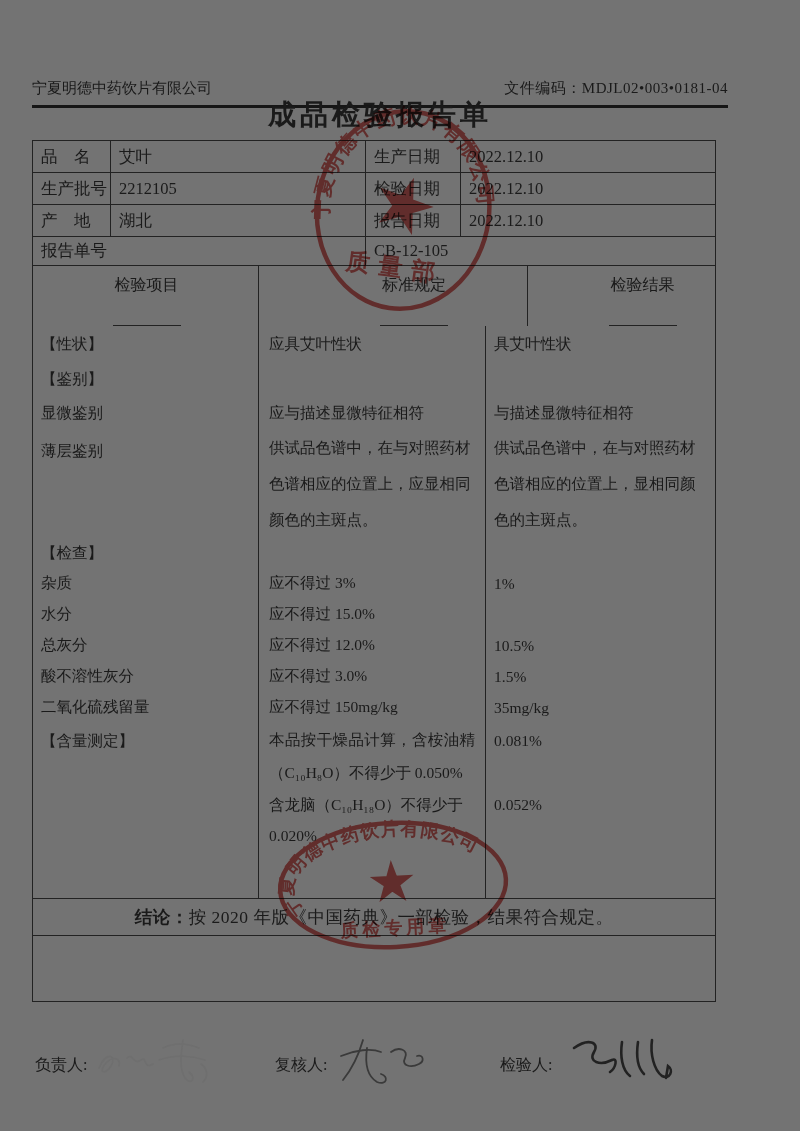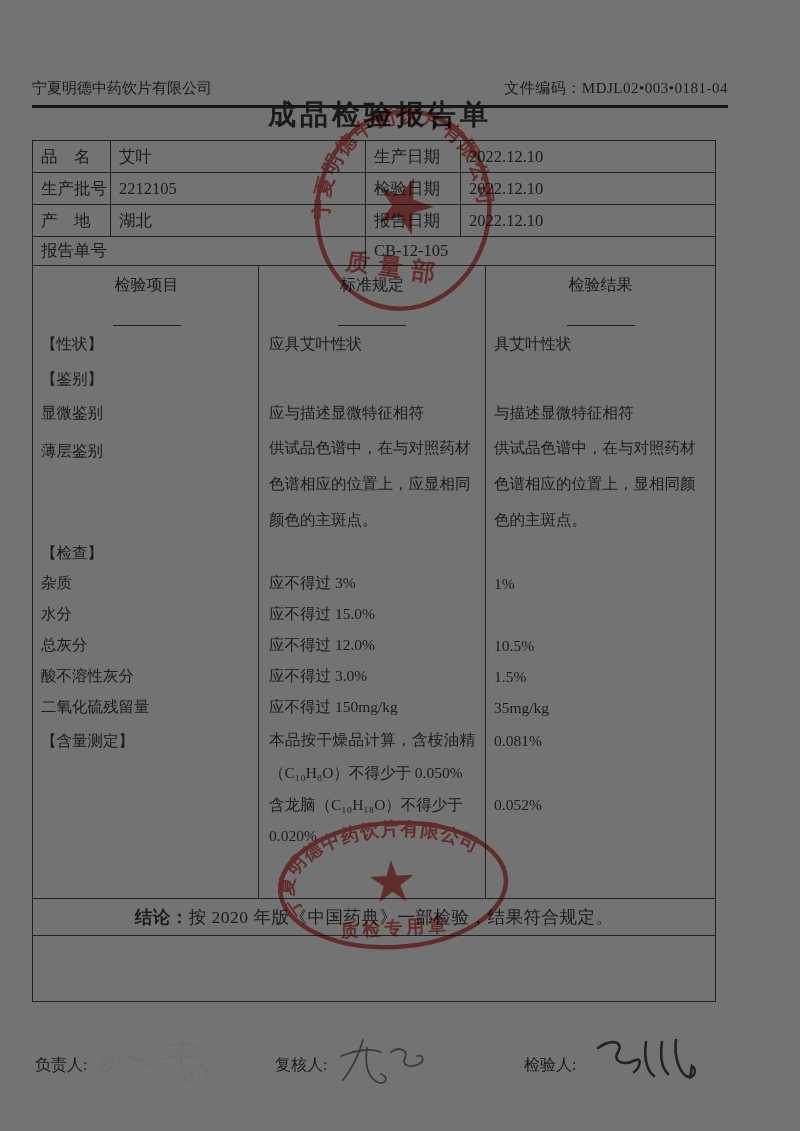--- a/index.html
+++ b/index.html
@@ -37,21 +37,21 @@
              padding:0 8px; white-space:pre; overflow:hidden; }
   .info .rb { border-right:1px solid #222; }
   .info .span2a { grid-column:1 / 3; }
   .info .span2b { grid-column:3 / 5; }
 
   
   .rrow { display:grid; grid-template-columns:226px 227px 1fr; font-size:15.5px; }
   .rrow .ci { border-right:1px solid #222; padding:0 6px 0 8px; }
   .rrow .cs { border-right:1px solid #222; padding:0 10px; }
   .rrow .cr { padding:0 8px; }
-  .rh-head { height:60px; }
+  .rh-head { height:60px;gap:42px; }
   .rh-head .hc { display:flex; justify-content:center; padding-top:9px; font-size:16px; }
   .rh-head .hc span { border-bottom:1px solid #222; padding:0 2px 1px 2px; }
   .rh36 { height:36px; } .rh34 { height:34px; } .rh108 { height:108px; }
   .rh30 { height:30px; } .rh31 { height:31px; } .rh66 { height:66px; }
   .rh48 { height:48px; } .rh-fill { height:61px; }
   .mid > div { display:flex; align-items:center; }
   .topal > div { line-height:36px; padding-top:2px; }
   .topal .ci { line-height:31px; padding-top:5px; }
   .cl33 > .cs { line-height:33px; text-align:justify; }
   .cl33 > .ci, .cl33 > .cr { line-height:31px; padding-top:2px; }
@@ -65,21 +65,21 @@
   .remark { height:65px; padding:6px 10px 0 10px; font-size:16px; line-height:31px; }
   .remark .l1 { text-indent:42px; }
   .remark b { font-weight:bold; }
 
   
   .sigs { position:absolute; left:32px; top:1012px; width:716px; height:80px; }
   .sigblock { position:absolute; display:flex; align-items:center; font-size:16px; }
   .sigblock svg { margin-left:6px; }
   .sb1 { left:3px; top:22px; }
   .sb2 { left:243px; top:22px; }
-  .sb3 { left:492px; top:22px;gap:8px; }
+  .sb3 { left:468px; top:22px;gap:8px; }
 
   
   .stamp { position:absolute; mix-blend-mode:multiply; opacity:0.82; pointer-events:none; }
   .stamp1 { left:310px; top:104px; width:186px; height:214px; transform:rotate(8deg); }
   .stamp2 { left:273px; top:813px; width:240px; height:142px; transform:rotate(-3deg); }
 </style>
 </head>
 <body>
 
 <div class="page">

